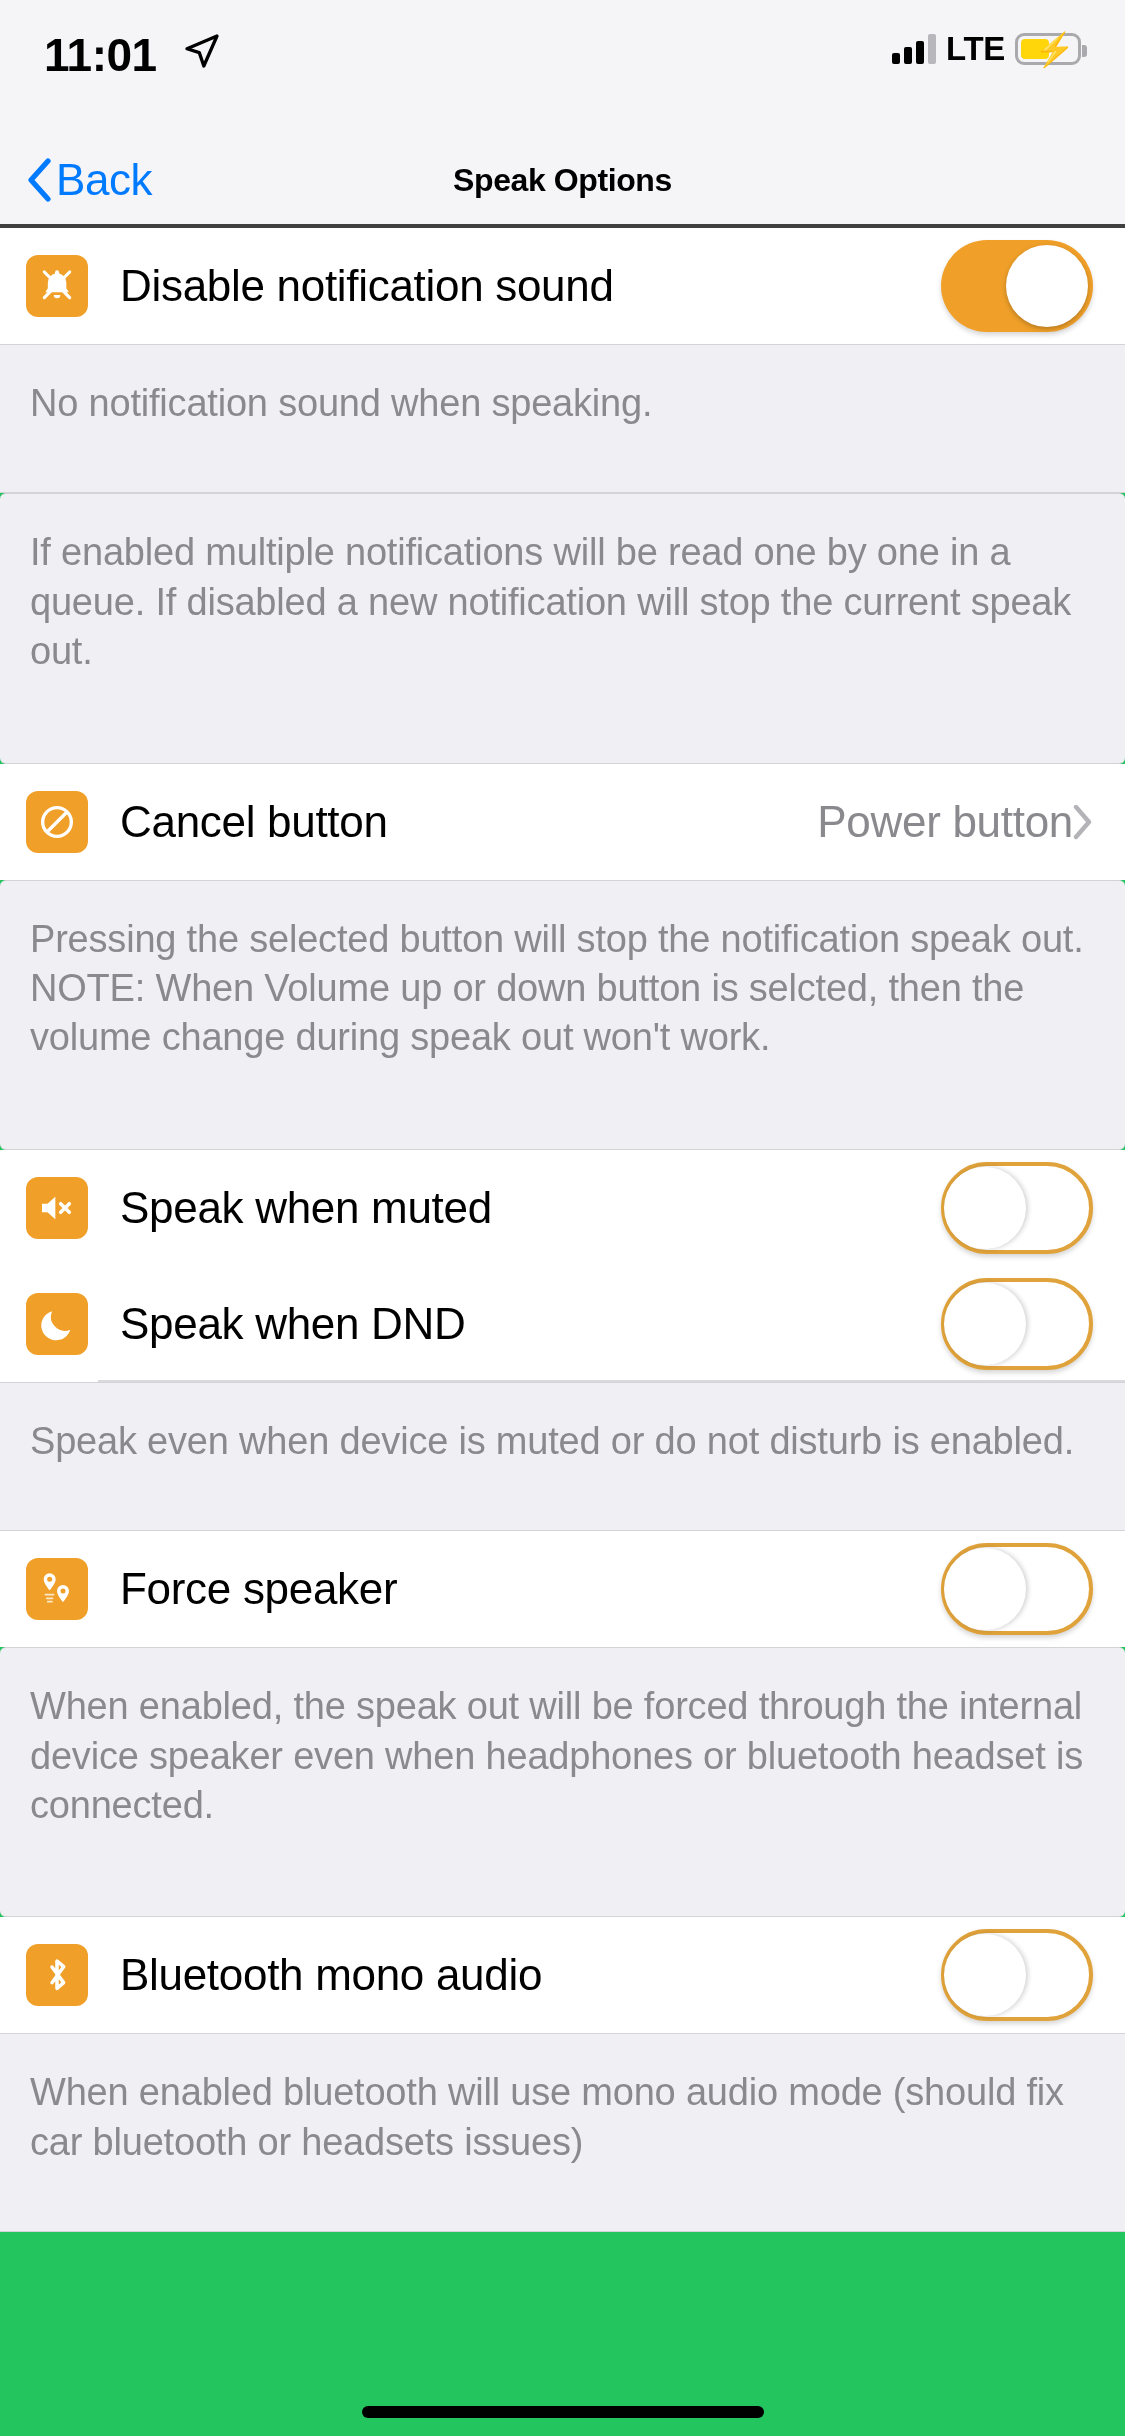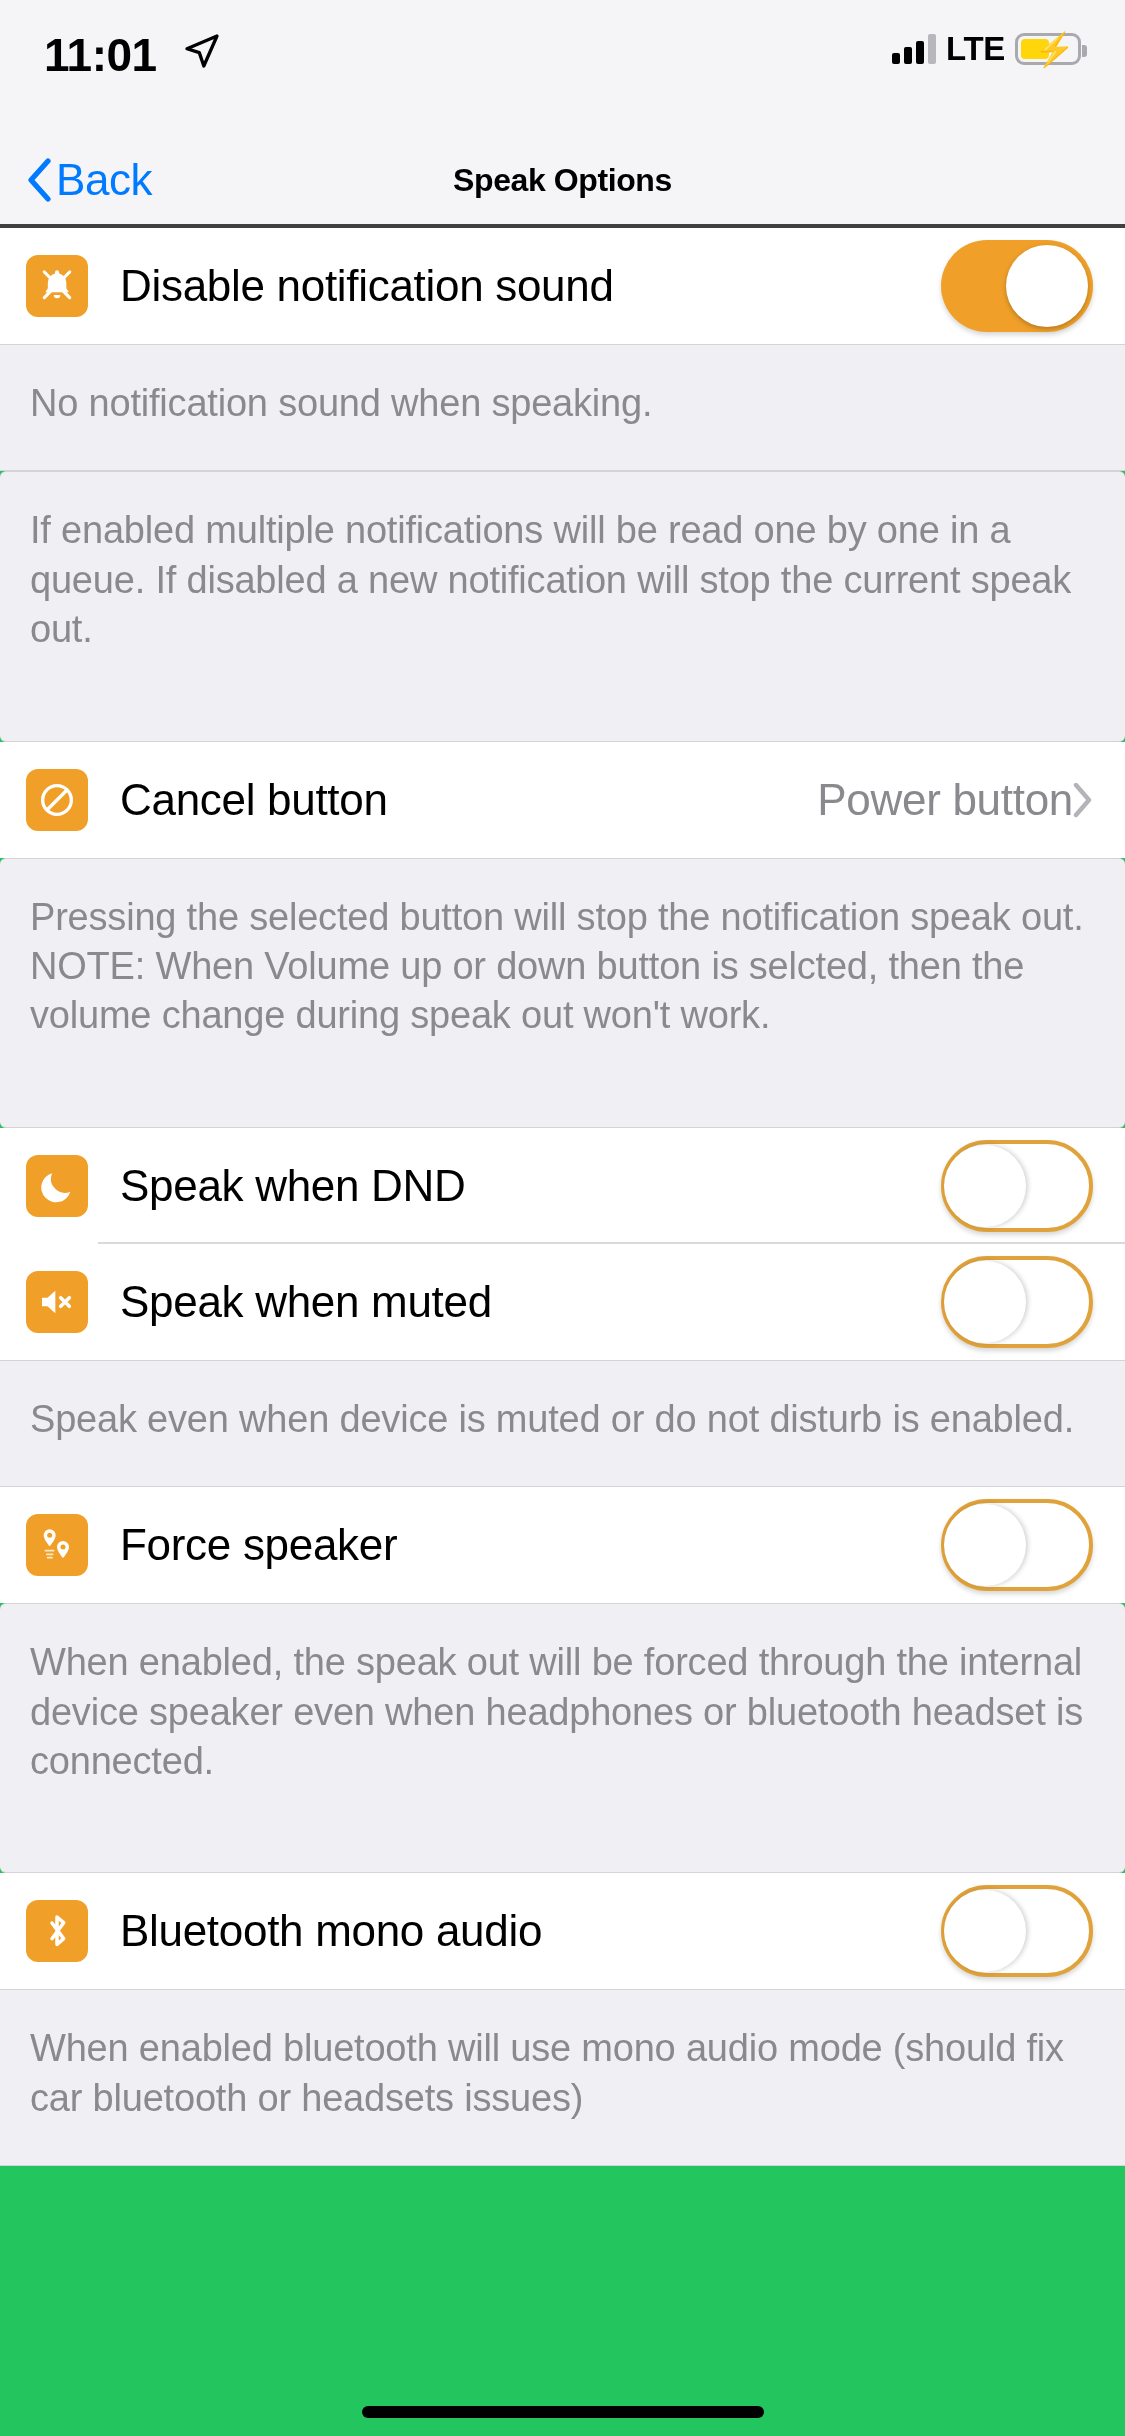--- a/index.html
+++ b/index.html
@@ -111,21 +111,21 @@
   }
   .switch.on .knob{ right:5px; }
   .switch.off .knob{ top:1px; left:-1px; background:#fff;
     box-shadow:2px 0 5px rgba(0,0,0,.18); }
 
   
   .footer{
     background:#EFEFF4;
     border-top:1px solid #D3D3D8;
     border-bottom:1px solid #D3D3D8;
-    padding:34px 30px 42px 30px;
+    padding:34px 30px 64px 30px;
   }
   .footer p{
     font-size:38px; line-height:1.30; color:#8A8A8E;
     letter-spacing:-0.2px;
   }
   .footer.tall{ padding-bottom:86px;border-radius:6px; }
 
   
   .home-ind{
     position:absolute; left:50%; transform:translateX(-50%);
@@ -206,39 +206,39 @@
         <path d="M1.5 1.5 8 9l-6.5 7.5" fill="none" stroke="#B4B4B8" stroke-width="2.2" stroke-linecap="round" stroke-linejoin="round"></path>
       </svg>
     </div>
   </div>
   <div class="footer tall">
     <p style="white-space:pre-line">Pressing the selected button will stop the notification speak out.
 NOTE: When Volume up or down button is selcted, then the volume change during speak out won't work.</p>
   </div>
 
   <div class="group">
-    <div class="row sep">
-      <span class="icon">
-        <svg width="40" height="40" viewBox="0 0 24 24">
-          <path d="M20 15.4A8.4 8.4 0 0 1 9.1 4.3a8.9 8.9 0 1 0 10.9 11.1z" fill="#fff"></path>
-        </svg>
-      </span>
-      <span class="row-label">Speak when DND</span>
-      <span class="switch off">
-        <span class="knob"></span>
-      </span>
-    </div>
     <div class="row">
       <span class="icon">
         <svg width="40" height="40" viewBox="0 0 24 24">
           <path d="M3 9.4h3.3L11 5.2v13.6L6.3 14.6H3z" fill="#fff"></path>
           <path d="M14.2 9.4 19.4 14.6M19.4 9.4 14.2 14.6" stroke="#fff" stroke-width="2.1" stroke-linecap="round"></path>
         </svg>
       </span>
       <span class="row-label">Speak when muted</span>
+      <span class="switch off">
+        <span class="knob"></span>
+      </span>
+    </div>
+    <div class="row sep">
+      <span class="icon">
+        <svg width="40" height="40" viewBox="0 0 24 24">
+          <path d="M20 15.4A8.4 8.4 0 0 1 9.1 4.3a8.9 8.9 0 1 0 10.9 11.1z" fill="#fff"></path>
+        </svg>
+      </span>
+      <span class="row-label">Speak when DND</span>
       <span class="switch off">
         <span class="knob"></span>
       </span>
     </div>
   </div>
   <div class="footer">
     <p>Speak even when device is muted or do not disturb is enabled.</p>
   </div>
 
   <div class="group">

